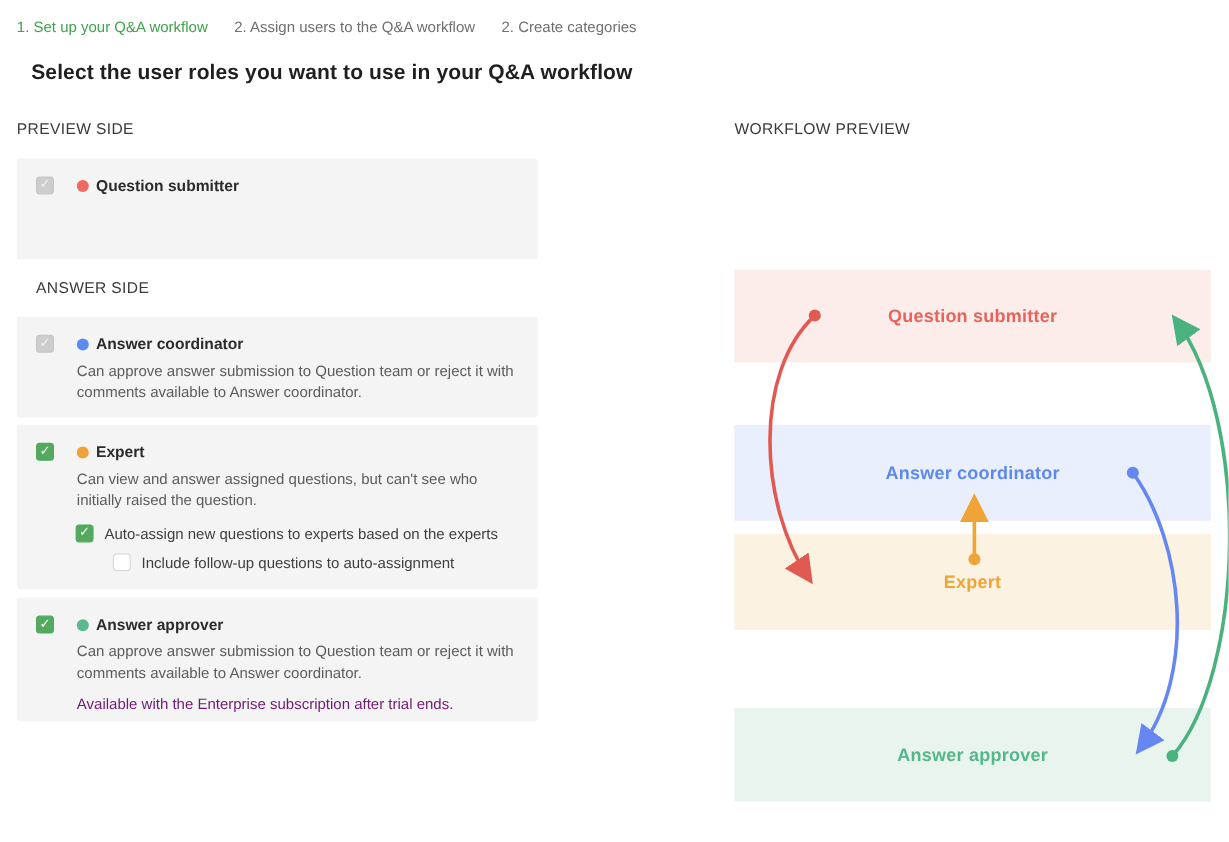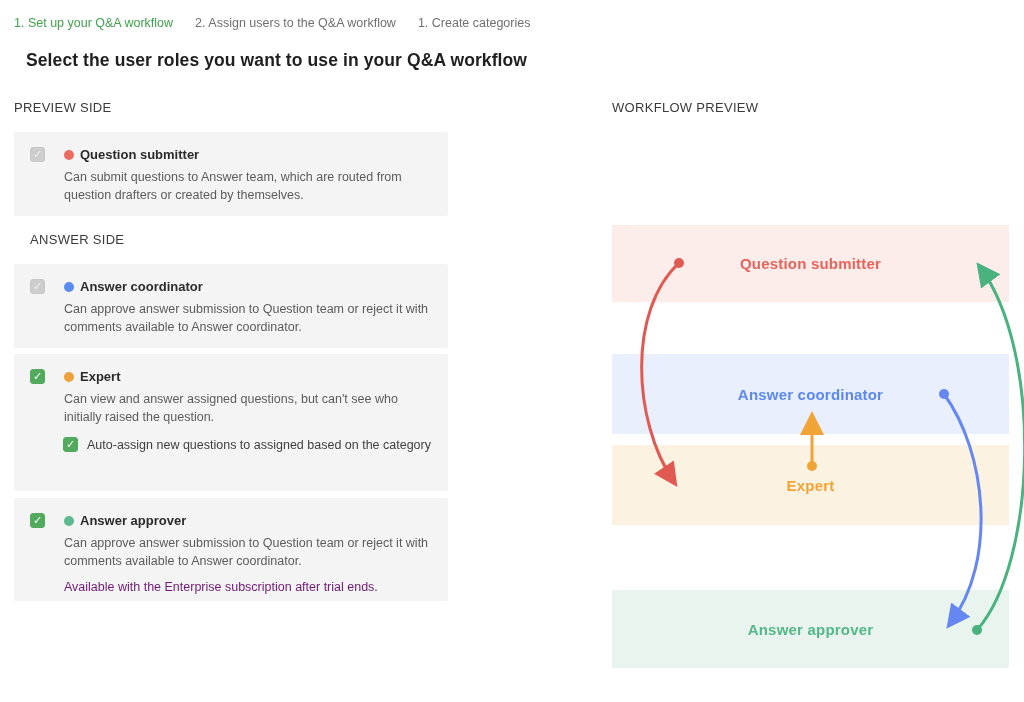--- a/index.html
+++ b/index.html
@@ -52,37 +52,36 @@
   .arrows-svg{position:absolute;left:0;top:0;width:436px;height:702px;pointer-events:none;}
 </style>
 </head>
 <body>
 
 <div class="page">
 
   <nav class="steps">
     <span class="step active">1. Set up your Q&amp;A workflow</span>
     <span class="step">2. Assign users to the Q&amp;A workflow</span>
-    <span class="step">1. Create categories</span>
+    <span class="step">2. Create categories</span>
   </nav>
 
   <h1 class="page-title">Select the user roles you want to use in your Q&amp;A workflow</h1>
 
   <div class="left-col">
 
     <div class="section-header">PREVIEW SIDE</div>
 
 
     <div class="role-card h84">
       <div class="role-head">
         <span class="checkbox checked-disabled"></span>
         <span class="dot" style="background:#ec6a5f"></span>
         <span class="role-name">Question submitter</span>
       </div>
-      <div class="role-desc">Can submit questions to Answer team, which are routed from question drafters or created by themselves.</div>
     </div>
 
     <div class="section-header answer">ANSWER SIDE</div>
 
     <div class="role-card h84">
       <div class="role-head">
         <span class="checkbox checked-disabled"></span>
         <span class="dot" style="background:#5c8bee"></span>
         <span class="role-name">Answer coordinator</span>
       </div>
@@ -91,21 +90,25 @@
 
     <div class="role-card h137">
       <div class="role-head">
         <span class="checkbox checked"></span>
         <span class="dot" style="background:#efa23b"></span>
         <span class="role-name">Expert</span>
       </div>
       <div class="role-desc">Can view and answer assigned questions, but can't see who initially raised the question.</div>
       <div class="sub-option">
         <span class="checkbox checked"></span>
-        <span class="sub-label">Auto-assign new questions to assigned based on the category</span>
+        <span class="sub-label">Auto-assign new questions to experts based on the experts</span>
+      </div>
+      <div class="sub-option nested">
+        <span class="checkbox unchecked"></span>
+        <span class="sub-label">Include follow-up questions to auto-assignment</span>
       </div>
     </div>
 
     <div class="role-card h103">
       <div class="role-head">
         <span class="checkbox checked"></span>
         <span class="dot" style="background:#5bb98d"></span>
         <span class="role-name">Answer approver</span>
       </div>
       <div class="role-desc">Can approve answer submission to Question team or reject it with comments available to Answer coordinator.</div>

